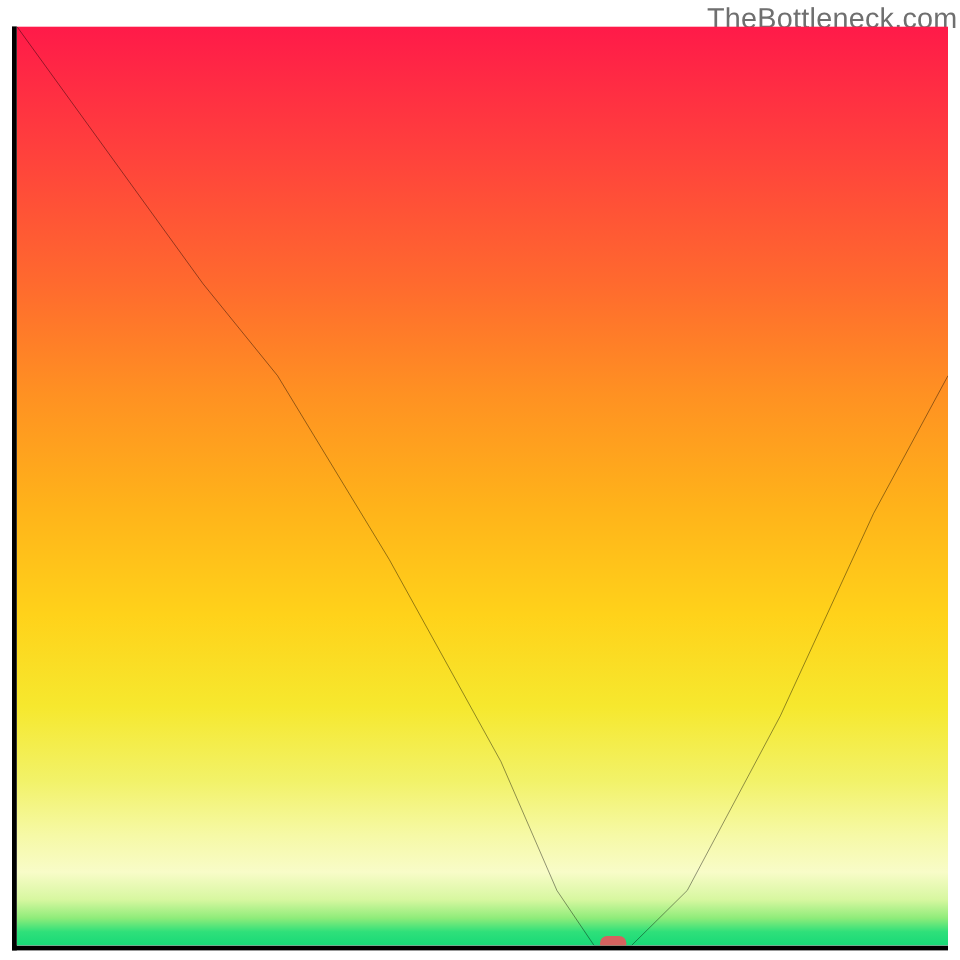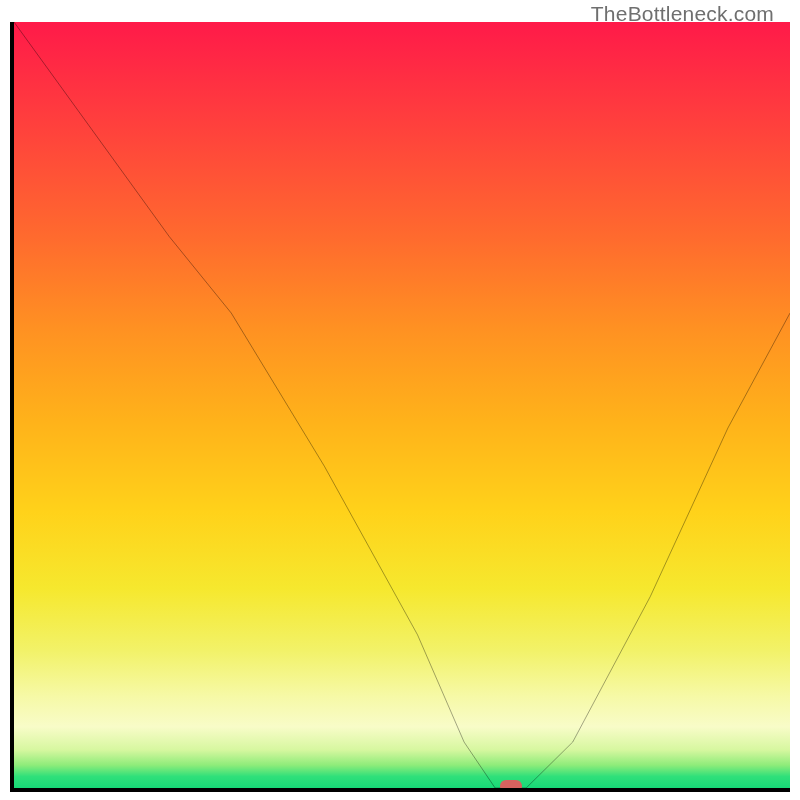--- a/index.html
+++ b/index.html
@@ -11,23 +11,23 @@
     font-family: Arial, Helvetica, sans-serif;
   }
   .container {
     position: relative;
     width: 800px;
     height: 800px;
   }
   .watermark {
     position: absolute;
     top: 2px;
-    right: 26px;
+    right: 2px;
     color: #6f6f6f;
-    font-size: 21px;
+    font-size: 24px;
     letter-spacing: 0.2px;
     font-weight: 400;
   }
   .plot-frame {
     position: absolute;
     left: 10px;
     top: 22px;
     width: 780px;
     height: 770px;
     border-left: 4px solid #000;

